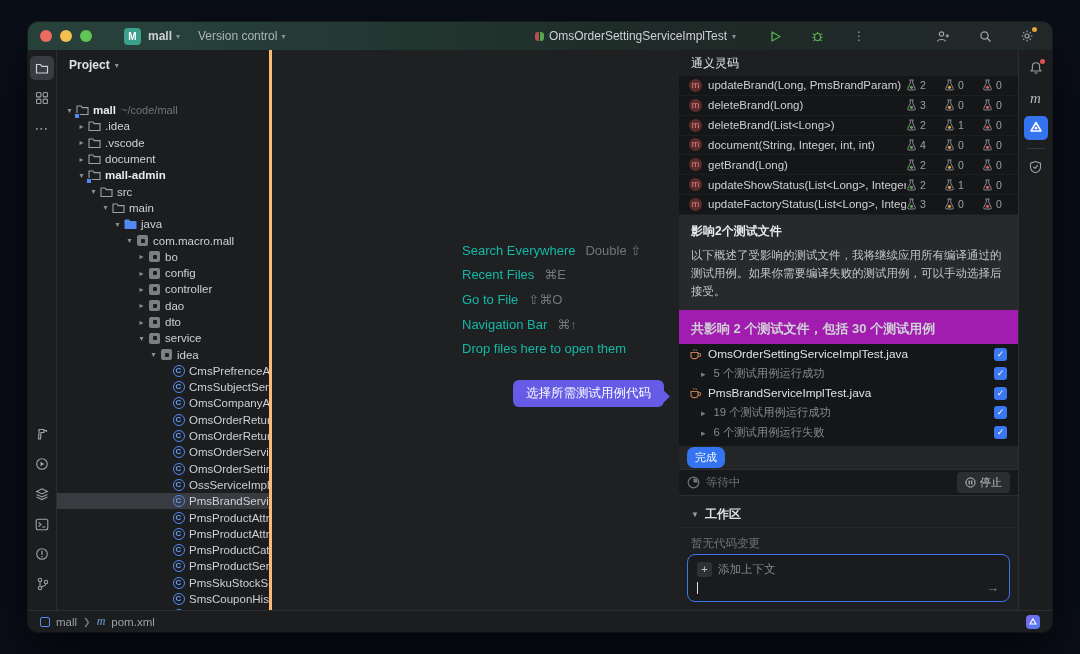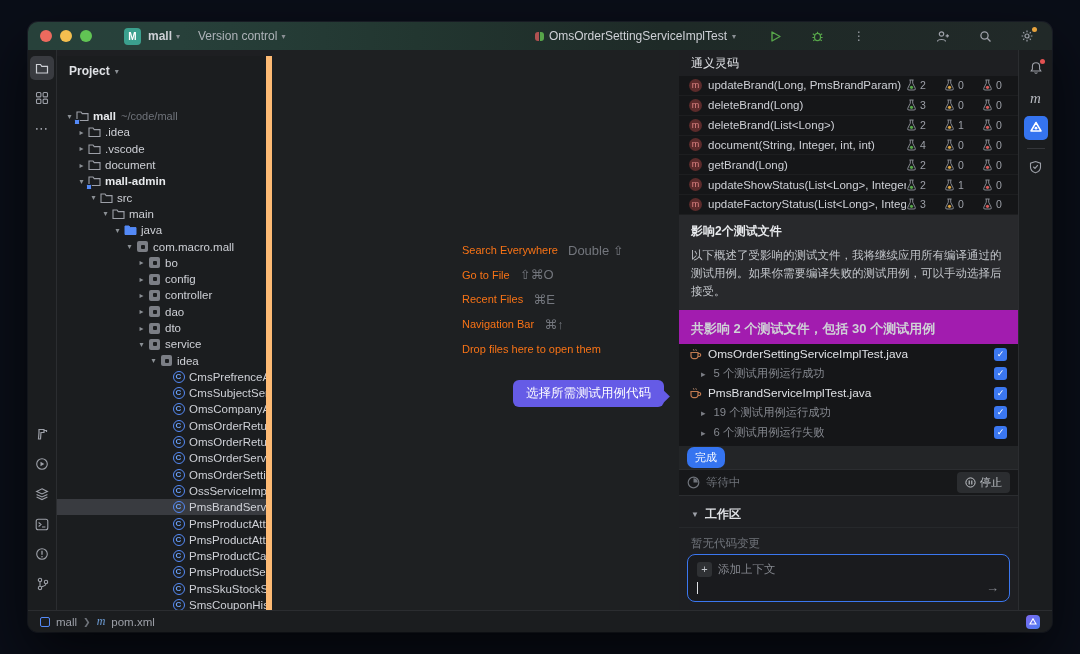--- a/index.html
+++ b/index.html
@@ -40,43 +40,43 @@
   .strip-icon { width:24px; height:24px; border-radius:5px; display:flex; align-items:center;
     justify-content:center; margin-top:6px; color:#9da0a8; position:relative; }
   .strip-icon.active-tool { background:#393b40; }
   .strip-icon.lingma-active { background:#3574f0; color:#fff; }
   .strip-spacer { flex:1; }
   .bell-dot { position:absolute; top:3px; right:3px; width:5px; height:5px; border-radius:50%; background:#e35252; }
   .maven-m { font-style:italic; font-family:"Liberation Serif","DejaVu Serif",serif; font-size:15px; color:#b6b9bf; }
   .strip-div { width:18px; height:1px; background:#34363a; margin-top:8px; }
 
   
-  .project { position:absolute; left:29px; top:34px; width:215px; height:560px; background:#1b1d1f;
-    border-right:6px solid #fdba74; overflow:hidden; }
+  .project { position:absolute; left:29px; top:28px; width:215px; height:560px; background:#1b1d1f;
+    border-right:3px solid #fdba74; overflow:hidden; }
   .proj-header { height:30px; display:flex; align-items:center; padding-left:12px; gap:5px;
     color:#dfe1e5; font-size:12px; font-weight:bold; }
   .tree { position:absolute; top:52px; left:0; width:100%; }
   .trow { height:16.3px; display:flex; align-items:center; white-space:nowrap; overflow:hidden;
     font-size:11.5px; color:#ced0d6; }
   .trow.sel { background:#393b40; }
   .t-arrow { width:13px; flex:0 0 13px; text-align:center; color:#8b9095; font-size:8px; }
   .t-icon { width:13px; height:13px; flex:0 0 13px; margin-right:4px; position:relative; display:flex; align-items:center; justify-content:center; }
   .t-label.bold { font-weight:bold; color:#e8eaed; }
   .t-suffix { color:#6f737a; margin-left:5px; font-size:11px; }
   .ic-class { width:12px; height:12px; border:1px solid #548af7; border-radius:50%; color:#6ba1f9;
     font-size:8px; line-height:10px; text-align:center; font-weight:bold; }
   .ic-pkg { width:11px; height:11px; background:#7b7e85; border-radius:2px; position:relative; }
   .ic-pkg::after{content:"";position:absolute;left:3.5px;top:3.5px;width:4px;height:4px;background:#1b1d1f;border-radius:1px;}
   .badge-blue { position:absolute; left:-2px; bottom:-2px; width:6px; height:6px; background:#548af7; border-radius:1.5px; border:1px solid #1b1d1f; }
 
   
   .editor { position:absolute; left:244px; top:28px; width:407px; height:560px; background:#1e2022; }
   .shortcuts { position:absolute; left:190px; top:188px; }
   .sc-row { height:24.6px; display:flex; align-items:center; gap:10px; }
-  .sc-label { color:#f97316; font-size:11px; }
+  .sc-label { color:#14b8a6; font-size:13px; }
   .sc-keys { color:#73767d; font-size:13px; }
   .tooltip { position:absolute; left:241px; top:330px; background:#655be6; color:#fff;
     font-size:12.5px; padding:5px 13px; border-radius:6px; white-space:nowrap; }
   .tooltip::after { content:""; position:absolute; right:-4px; top:12px; width:9px; height:9px;
     background:#655be6; transform:rotate(45deg); }
 
   
   .ai { position:absolute; left:651px; top:28px; width:339px; height:560px; background:#1e1f22; overflow:hidden; }
   .ai-title { height:26px; display:flex; align-items:center; padding-left:12px; color:#dfe1e5; font-size:12px; }
   .ai-tabs { height:28px; display:flex; align-items:center; padding:0 10px 0 12px; border-bottom:1px solid #2b2d30; }
@@ -516,26 +516,26 @@
         </div>
     </div>
 
     <div class="editor">
       <div class="shortcuts" id="shortcuts">
           <div class="sc-row">
             <span class="sc-label">Search Everywhere</span>
             <span class="sc-keys">Double ⇧</span>
           </div>
           <div class="sc-row">
+            <span class="sc-label">Recent Files</span>
+            <span class="sc-keys">⌘E</span>
+          </div>
+          <div class="sc-row">
             <span class="sc-label">Go to File</span>
             <span class="sc-keys">⇧⌘O</span>
-          </div>
-          <div class="sc-row">
-            <span class="sc-label">Recent Files</span>
-            <span class="sc-keys">⌘E</span>
           </div>
           <div class="sc-row">
             <span class="sc-label">Navigation Bar</span>
             <span class="sc-keys">⌘↑</span>
           </div>
           <div class="sc-row">
             <span class="sc-label">Drop files here to open them</span>
           </div>
         </div>
       <div class="tooltip">选择所需测试用例代码</div>

